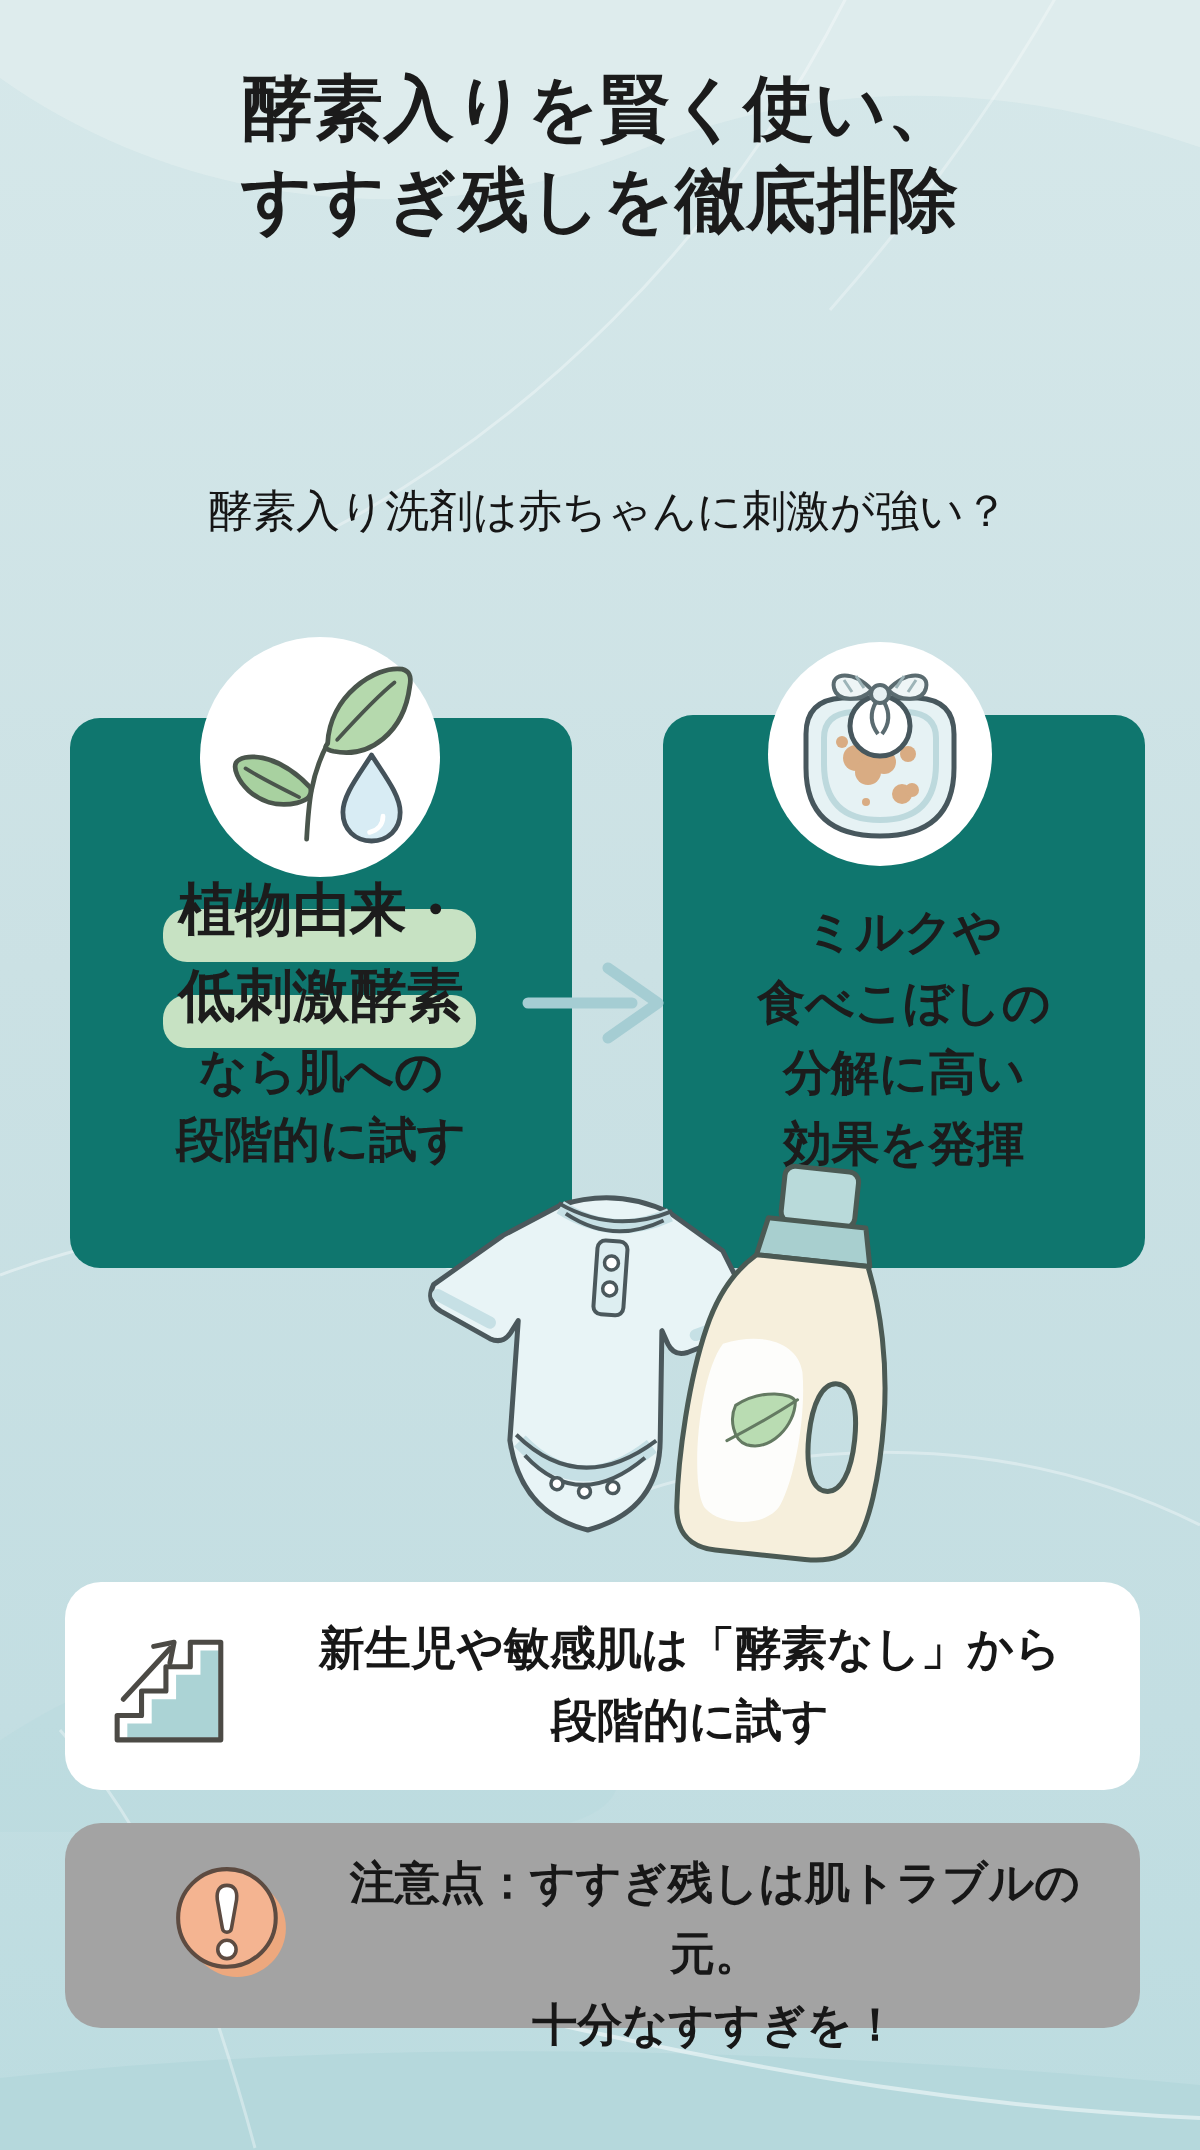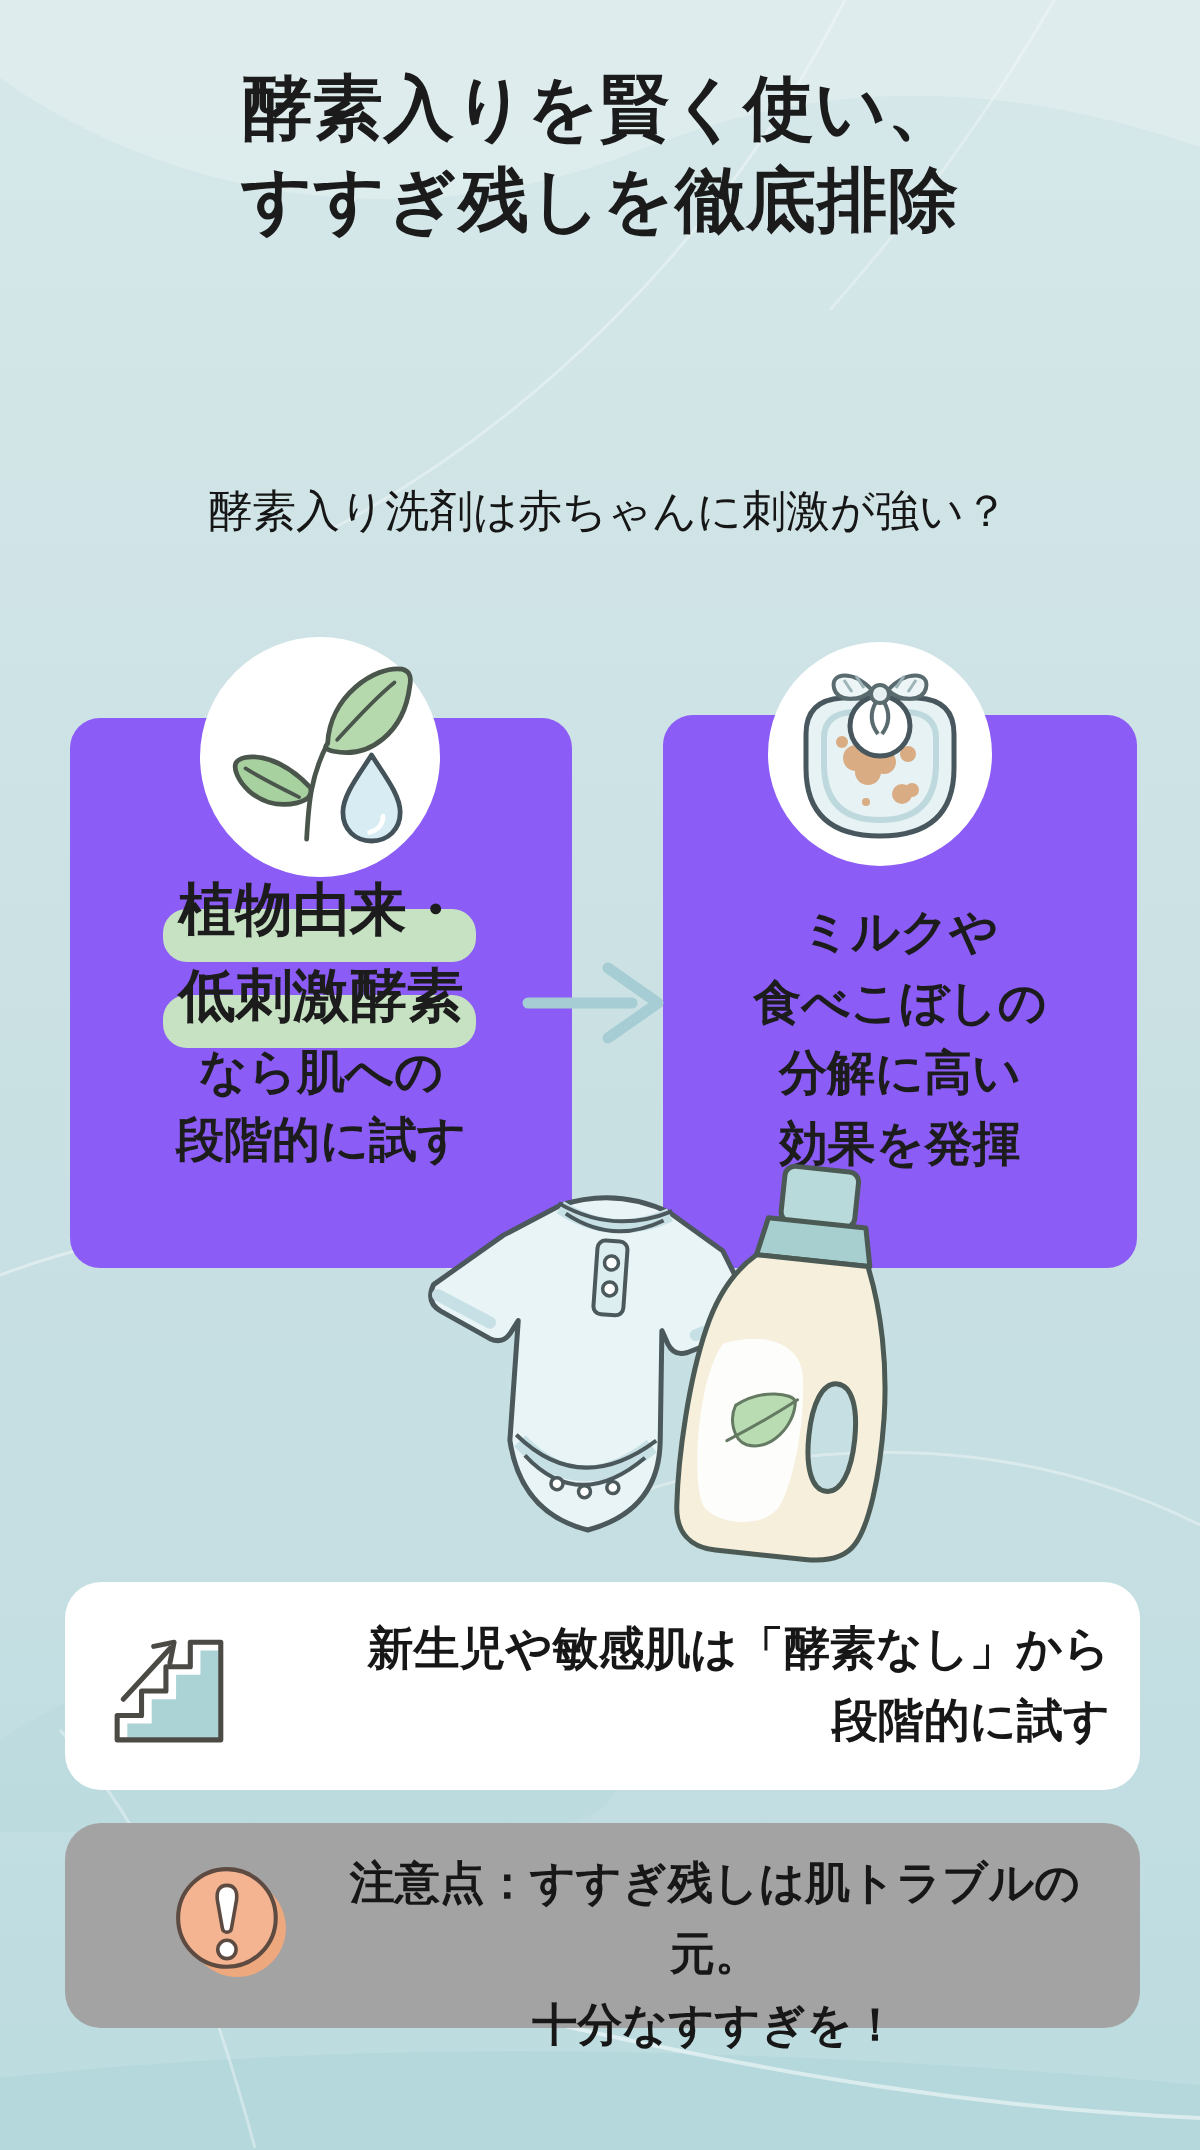--- a/index.html
+++ b/index.html
@@ -15,25 +15,25 @@
   
   .title{
     left:0;top:62px;width:1200px;text-align:center;z-index:2;
     font-size:70px;font-weight:800;line-height:1.32;letter-spacing:1px;color:#1b1b1b;
   }
   .subtitle{
     left:8px;top:482px;width:1200px;text-align:center;z-index:2;
     font-size:44px;font-weight:400;color:#161616;
   }
   
-  .card{background:#8b5cf6;border-radius:30px;z-index:1;}
+  .card{background:#0f766e;border-radius:30px;z-index:1;}
   .card .bump{position:absolute;background:#ffffff;border-radius:50%;}
   #card-left{left:70px;top:718px;width:502px;height:550px;}
   #card-left .bump{width:240px;height:240px;left:130px;top:-81px;}
-  #card-right{left:663px;top:715px;width:474px;height:553px;}
+  #card-right{left:663px;top:715px;width:474px;height:553px;padding-left:8px;}
   #card-right .bump{width:224px;height:224px;left:105px;top:-73px;}
   .card-text{position:absolute;left:0;width:100%;text-align:center;}
   #card-left .card-text{top:148px;}
   #card-right .card-text{top:182px;}
   .hl-line{display:block;margin:0 auto;height:86px;line-height:86px;}
   .hl{position:relative;display:inline-block;font-size:57px;font-weight:800;z-index:0;}
   .hl::before{
     content:"";position:absolute;left:-16px;right:-12px;top:50%;height:62%;
     background:var(--hl,#c7e2c3);border-radius:24px;z-index:-1;
   }
@@ -41,21 +41,21 @@
   .r-line{display:block;font-size:48px;font-weight:700;line-height:1.47;}
   
   #arrow{left:520px;top:958px;width:160px;height:90px;z-index:2;}
   
   #illustration{left:250px;top:1145px;width:720px;height:420px;z-index:3;}
   
   .wide-card{left:65px;width:1075px;border-radius:36px;z-index:1;position:absolute;}
   #tip-card{top:1582px;height:208px;background:#ffffff;}
   #warning-card{top:1823px;height:205px;background:#a3a3a3;}
   #tip-icon{left:42px;top:40px;width:128px;height:128px;}
-  .tip-text{left:205px;top:31px;width:840px;text-align:right;
+  .tip-text{left:205px;top:31px;width:840px;text-align:center;
     font-size:46px;font-weight:700;line-height:1.56;color:#171717;}
   #warning-icon{left:105px;top:38px;width:122px;height:122px;}
   .warning-text{left:250px;top:24px;width:800px;text-align:center;
     font-size:45px;font-weight:700;line-height:1.58;color:#171717;}
 </style>
 </head>
 <body>
 
 <svg id="bg" class="abs" viewBox="0 0 1200 2150" xmlns="http://www.w3.org/2000/svg" aria-hidden="true">
   <defs>

